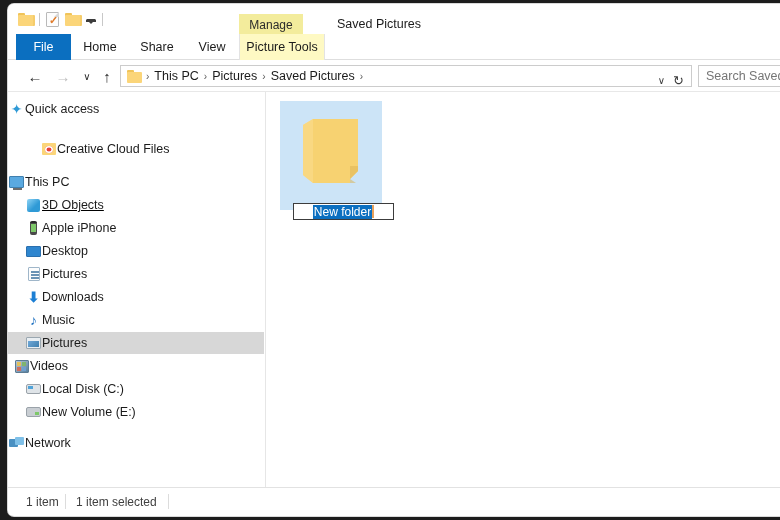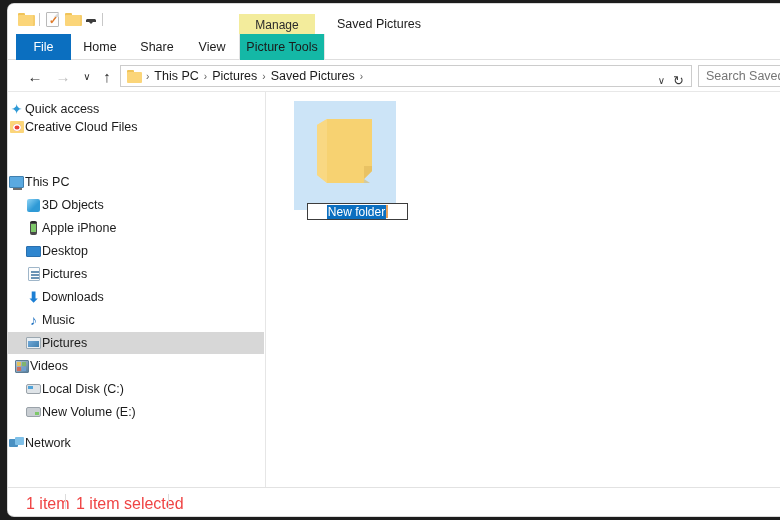--- a/index.html
+++ b/index.html
@@ -62,21 +62,21 @@
     border-right: 5px solid transparent; border-top: 5px solid #3c3c3c;
     position: relative; top: 2px;
   }
   .qat-caret-bar {
     position: absolute; left: -5px; top: -4px; width: 10px; height: 1.5px; background: #3c3c3c;
   }
 
   
   #ctx-tab {
     position: absolute; left: 231px; top: 10px;
-    width: 76px; height: 22px;
+    width: 64px; height: 22px;
     background: #f3ec9c;
     display: flex; align-items: center; justify-content: center;
     font-size: 12px; color: #2b2b2b;
   }
   #win-title {
     position: absolute; left: 329px; top: 13px;
     font-size: 12.5px; color: #1b1b1b;
   }
 
   
@@ -91,21 +91,21 @@
   }
   #tab-file {
     left: 8px; width: 55px; background: #0b6fc0; color: #ffffff;
   }
   #tab-home  { left: 63px;  width: 58px; }
   #tab-share { left: 121px; width: 56px; }
   #tab-view  { left: 177px; width: 54px; }
   #tab-picture-tools {
     left: 231px; width: 86px;
     border-left: 1px solid #e3e3e3; border-right: 1px solid #e3e3e3;
-    background: #14b8a6;
+    background: #fef9c3;
   }
 
   
   #addressbar {
     position: relative; height: 32px; background: #ffffff;
     border-bottom: 1px solid #e8e8e8;
   }
   .navbtn {
     position: absolute; top: 6px; height: 20px;
     display: flex; align-items: center; justify-content: center;
@@ -263,21 +263,21 @@
     width: 9px; height: 8px; background: #7fc0e8; border-radius: 1px;
   }
 
   
   #content {
     position: absolute; left: 259px; top: 0;
     right: 0; height: 395px; background: #ffffff;
   }
 
   #file-item {
-    position: absolute; left: 27px; top: 9px;
+    position: absolute; left: 13px; top: 9px;
     width: 102px; height: 109px;
     background: #cce4f7;
     cursor: default;
   }
   #folder-glyph {
     position: absolute; left: 20px; top: 10px;
     width: 62px; height: 76px;
   }
 
   #rename-wrap {
@@ -300,21 +300,21 @@
   }
 
   
   #statusbar {
     position: relative; height: 28px;
     background: #ffffff;
     border-top: 1px solid #e2e2e2;
   }
   .status-text {
     position: absolute; top: 7px;
-    font-size: 16px; color: #ef4444;
+    font-size: 12px; color: #404040;
     white-space: nowrap;
   }
   #status-count    { left: 18px; }
   #status-selected { left: 68px; }
   .status-div {
     position: absolute; top: 6px; width: 1px; height: 15px; background: #dcdcdc;
   }
   #status-div-1 { left: 57px; }
   #status-div-2 { left: 160px; }
 </style>
@@ -382,35 +382,35 @@
 
     <div id="sidebar">
 
       <div class="navitem" style="top:6px;">
         <span class="nav-ico">
             <span class="ico-star">✦</span>
           </span>
         <span class="nav-label">Quick access</span>
       </div>
 
-      <div class="navitem" style="top:24px;">
+      <div class="navitem" style="top:46px;padding-left:32px;">
         <span class="nav-ico">
             <span class="ico-cloud"></span>
           </span>
         <span class="nav-label">Creative Cloud Files</span>
       </div>
 
       <div class="navitem" style="top:79px;">
         <span class="nav-ico">
             <span class="ico-pc"></span>
           </span>
         <span class="nav-label">This PC</span>
       </div>
 
-      <div class="navitem" style="top:102px; padding-left:17px;">
+      <div class="navitem" style="top:102px; padding-left:17px;text-decoration:underline;">
         <span class="nav-ico">
             <span class="ico-3d"></span>
           </span>
         <span class="nav-label">3D Objects</span>
       </div>
 
       <div class="navitem" style="top:125px; padding-left:17px;">
         <span class="nav-ico">
             <span class="ico-phone"></span>
           </span>

